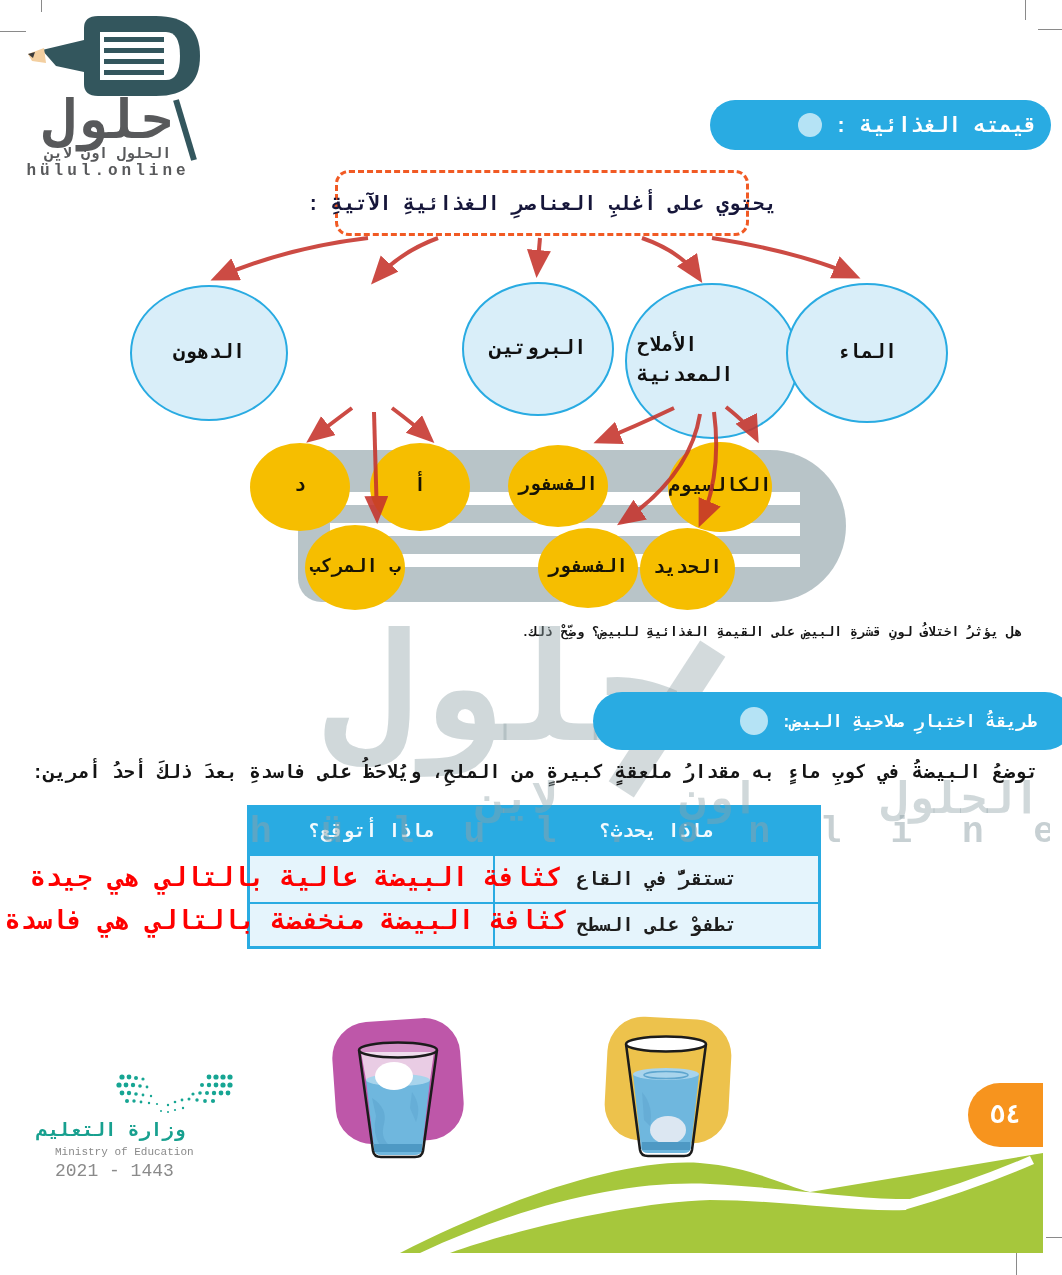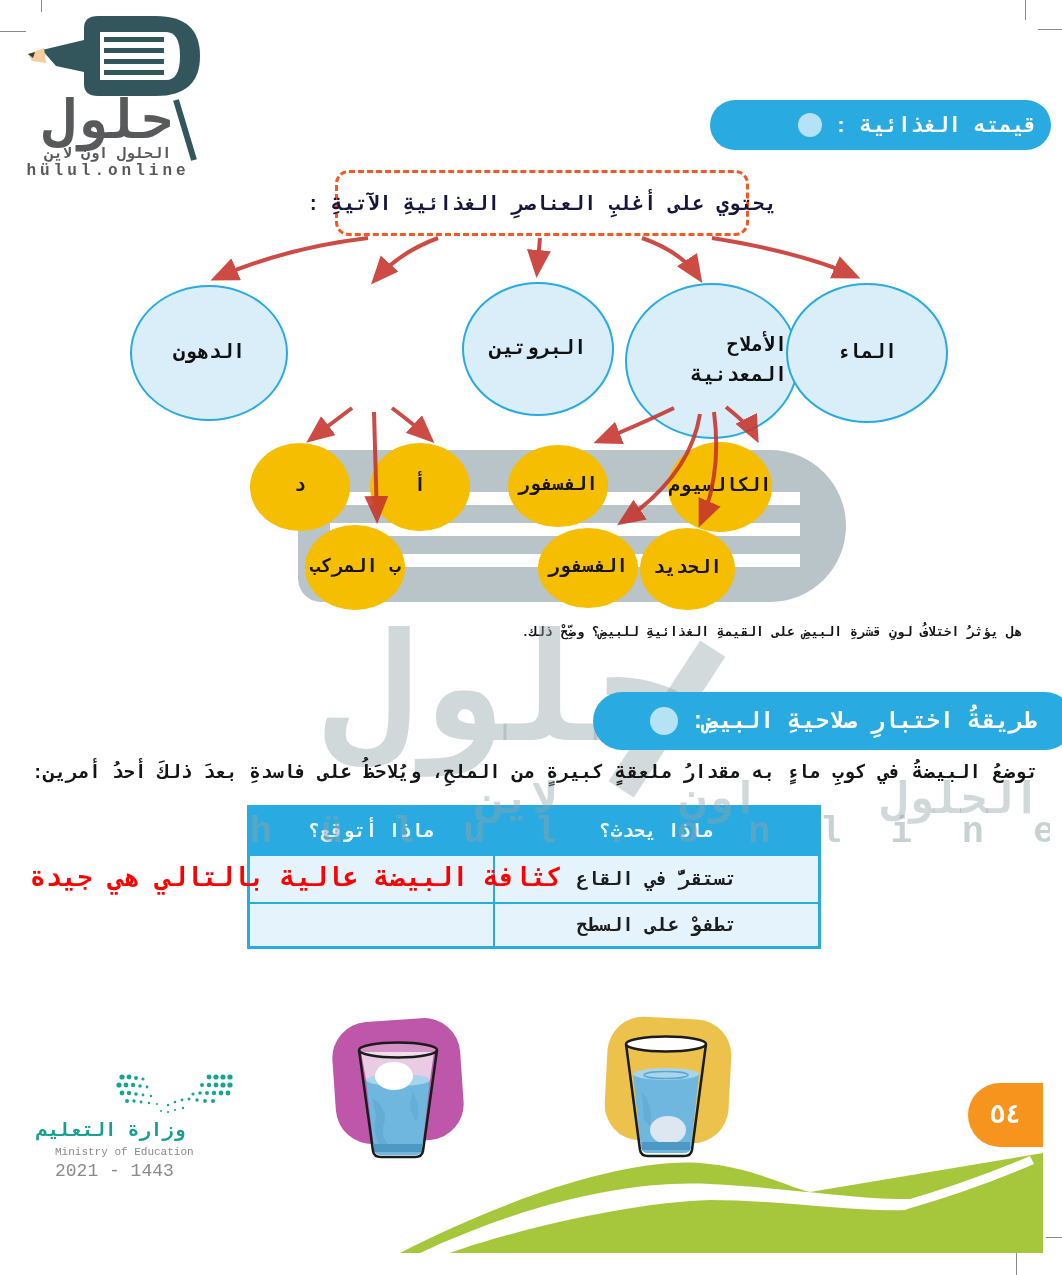--- a/index.html
+++ b/index.html
@@ -12,21 +12,21 @@
   .pill{background:#29ABE2;border-radius:28px;display:flex;align-items:center;
         justify-content:flex-end;gap:13px;}
   .pill .dot{background:#B5E3F5;border-radius:50%;}
   .pill .ptxt{color:#fff;font-weight:bold;direction:rtl;white-space:nowrap;}
   
   .rootbox{border:3px dashed #F15A24;border-radius:14px;background:#fff;
            display:flex;align-items:center;justify-content:center;}
   .rootbox span{font-weight:bold;color:#16163a;font-size:20px;direction:rtl;white-space:nowrap;}
   
   .ncircle{background:#D9EEF9;border:2px solid #29ABE2;border-radius:50%;
-           display:flex;align-items:center;justify-content:center;text-align:right;
+           display:flex;align-items:center;justify-content:center;text-align:left;
            font-weight:bold;color:#101010;font-size:20px;direction:rtl;line-height:1.5;padding:4px;}
   
   .oval{background:#F6BE00;border-radius:50%;display:flex;align-items:center;justify-content:center;
         text-align:center;font-weight:bold;color:#181405;font-size:19px;direction:rtl;
         white-space:nowrap;line-height:1.25;}
   .oval.two{white-space:normal;}
   
   .wmband{background:rgba(164,180,184,0.78);border-radius:24px 78px 78px 24px;}
   .wmstripe{background:#fff;height:13px;}
   .bodytxt{font-weight:bold;color:#141414;direction:rtl;text-align:right;white-space:nowrap;}
@@ -121,38 +121,39 @@
     </g>
   </svg>
 
   <div class="abs bodytxt" style="left:330px;top:624px;width:692px;font-size:13px">هل يؤثرُ اختلافُ لونِ قشرةِ البيضِ على القيمةِ الغذائيةِ للبيضِ؟ وضِّحْ ذلك.</div>
 
   <div class="abs wmtext" style="left:255px;top:618px;width:500px;font-size:150px;line-height:1.1;direction:rtl;text-align:center">حلول</div>
   <div class="abs" style="left:652px;top:635px;width:30px;height:168px;background:rgba(144,162,168,0.40);transform:rotate(33deg)"></div>
 
   <div class="abs pill" style="left:593px;top:692px;width:444px;height:58px;padding-right:37px;border-radius:29px">
     <span class="dot" style="width:28px;height:28px"></span>
-    <span class="ptxt" style="font-size:23px">طريقةُ اختبارِ صلاحيةِ البيضِ:</span>
+    <span class="ptxt" style="font-size:17px">طريقةُ اختبارِ صلاحيةِ البيضِ:</span>
   </div>
 
   <div class="abs bodytxt" style="left:190px;top:760px;width:848px;font-size:19px">توضعُ البيضةُ في كوبِ ماءٍ به مقدارُ ملعقةٍ كبيرةٍ من الملحِ، ويُلاحَظُ على فاسدةِ بعدَ ذلكَ أحدُ أمرين:</div>
 
   <div class="abs etable" style="left:247px;top:805px;width:570px">
     <div class="cell hcell">ماذا يحدث؟</div>
     <div class="cell hcell">ماذا أتوقع؟</div>
     <div class="cell bcell" style="height:46px">تستقرُّ في القاع</div>
     <div class="cell bcell"></div>
     <div class="cell bcell" style="height:42px">تطفوْ على السطح</div>
     <div class="cell bcell"></div>
   </div>
 
   <div class="abs wmtext rtl" style="left:250px;top:772px;width:790px;font-size:44px;word-spacing:96px;white-space:nowrap;overflow:hidden">الحلول اون لاين</div>
   <div class="abs wmtext" style="left:250px;top:812px;width:800px;font-size:36px;letter-spacing:14px;white-space:nowrap;overflow:hidden;color:rgba(144,162,168,0.5)">h ü l u l . o n l i n e</div>
 
   <div class="abs redans" style="left:62px;top:862px;width:500px">كثافة البيضة عالية بالتالي هي جيدة</div>
+  <div class="abs redans" style="left:48px;top:905px;width:520px">كثافة البيضة منخفضة بالتالي هي فاسدة</div>
 
   <svg class="abs" style="left:328px;top:1012px" width="150" height="158" viewBox="0 0 150 158">
     <rect x="6" y="8" width="128" height="122" rx="36" fill="#BE57A9" transform="rotate(-4 70 69)"></rect>
     <path d="M33 40 L38 68 L102 68 L106 40 Z" fill="#E9CCE4"></path>
     <path d="M38 68 L46 138 Q47 143 53 143 L87 143 Q93 143 94 138 L102 68 Z" fill="#6FB7DE"></path>
     <path d="M44 86 Q60 96 56 112 Q52 126 62 134 L52 134 Q44 120 48 104 Z" fill="#5EA6CF" opacity="0.65"></path>
     <path d="M84 80 Q94 94 88 110 L82 96 Z" fill="#5EA6CF" opacity="0.5"></path>
     <ellipse cx="70" cy="68" rx="32" ry="6" fill="#A8D4EC"></ellipse>
     <ellipse cx="66" cy="64" rx="19" ry="14" fill="#FFFFFF"></ellipse>
     <rect x="46" y="132" width="48" height="8" fill="#4E99C4"></rect>

